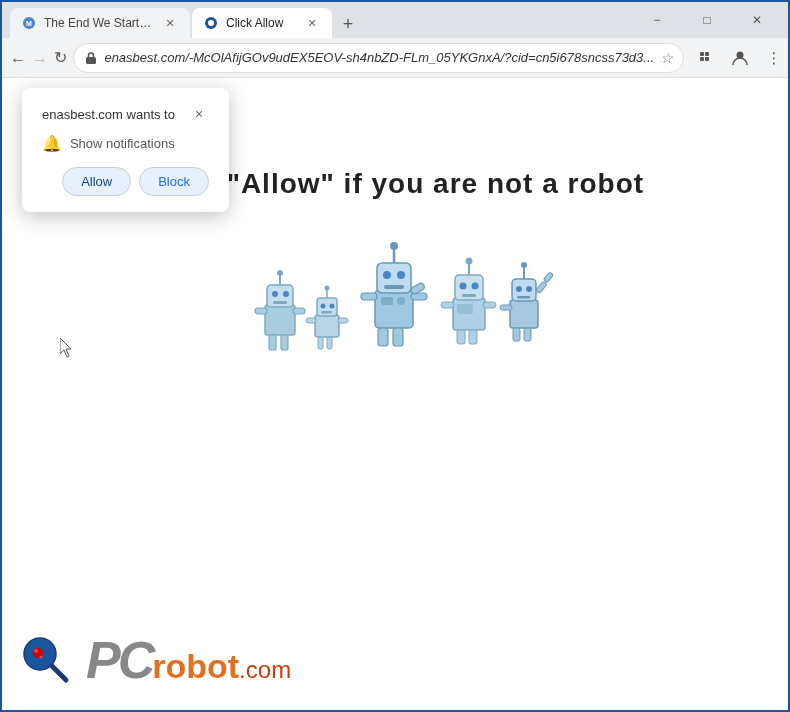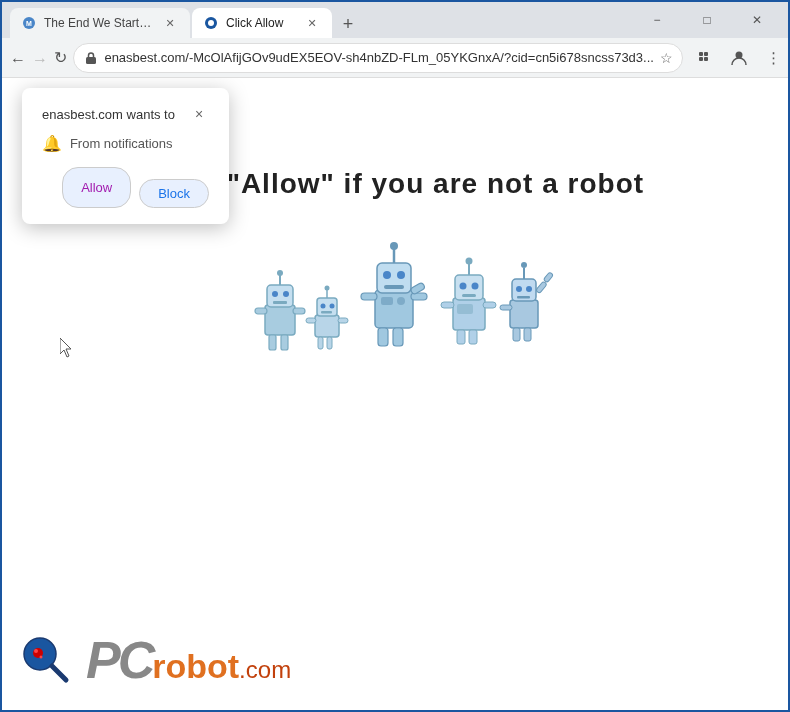--- a/index.html
+++ b/index.html
@@ -123,20 +123,21 @@
       height: 30px;
       border-radius: 15px;
       background: #fff;
       border: 1px solid #ddd;
       display: flex;
       align-items: center;
       padding: 0 10px;
       gap: 6px;
       font-size: 13px;
       color: #333;
+      font-style: italic;
     }
     .lock-icon {
       width: 14px;
       height: 14px;
       flex-shrink: 0;
     }
     .address-text {
       flex: 1;
       font-size: 13px;
       color: #333;
@@ -222,35 +223,34 @@
     .popup-buttons {
       display: flex;
       justify-content: flex-end;
       gap: 8px;
     }
     .btn-allow {
       padding: 6px 18px;
       border-radius: 16px;
       border: 1px solid #ccc;
       background: #e8f0fe;
-      color: #a21caf;
+      color: #0c4a6e;
       font-size: 13px;
       cursor: pointer;
       font-weight: 500;
     }
     .btn-block {
       padding: 6px 18px;
       border-radius: 16px;
       border: 1px solid #ccc;
       background: #e8f0fe;
       color: #1a73e8;
       font-size: 13px;
       cursor: pointer;
       font-weight: 500;
-      margin-top: 12px;
     }
 
     
     .main-text {
       text-align: center;
       margin-top: 90px;
       font-size: 28px;
       font-weight: bold;
       color: #222;
       letter-spacing: 1px;
@@ -360,21 +360,21 @@
 
 <div class="page-content">
 
   <div class="notification-popup">
     <div class="popup-header">
       <span class="popup-title">enasbest.com wants to</span>
       <div class="popup-close">×</div>
     </div>
     <div class="popup-row">
       <span class="bell-icon">🔔</span>
-      <span>From notifications</span>
+      <span>Show notifications</span>
     </div>
     <div class="popup-buttons">
       <button class="btn-allow">Allow</button>
       <button class="btn-block">Block</button>
     </div>
   </div>
 
   <div class="main-text">Click "Allow"   if you are not   a robot</div>
 
   <div class="robots-container">

